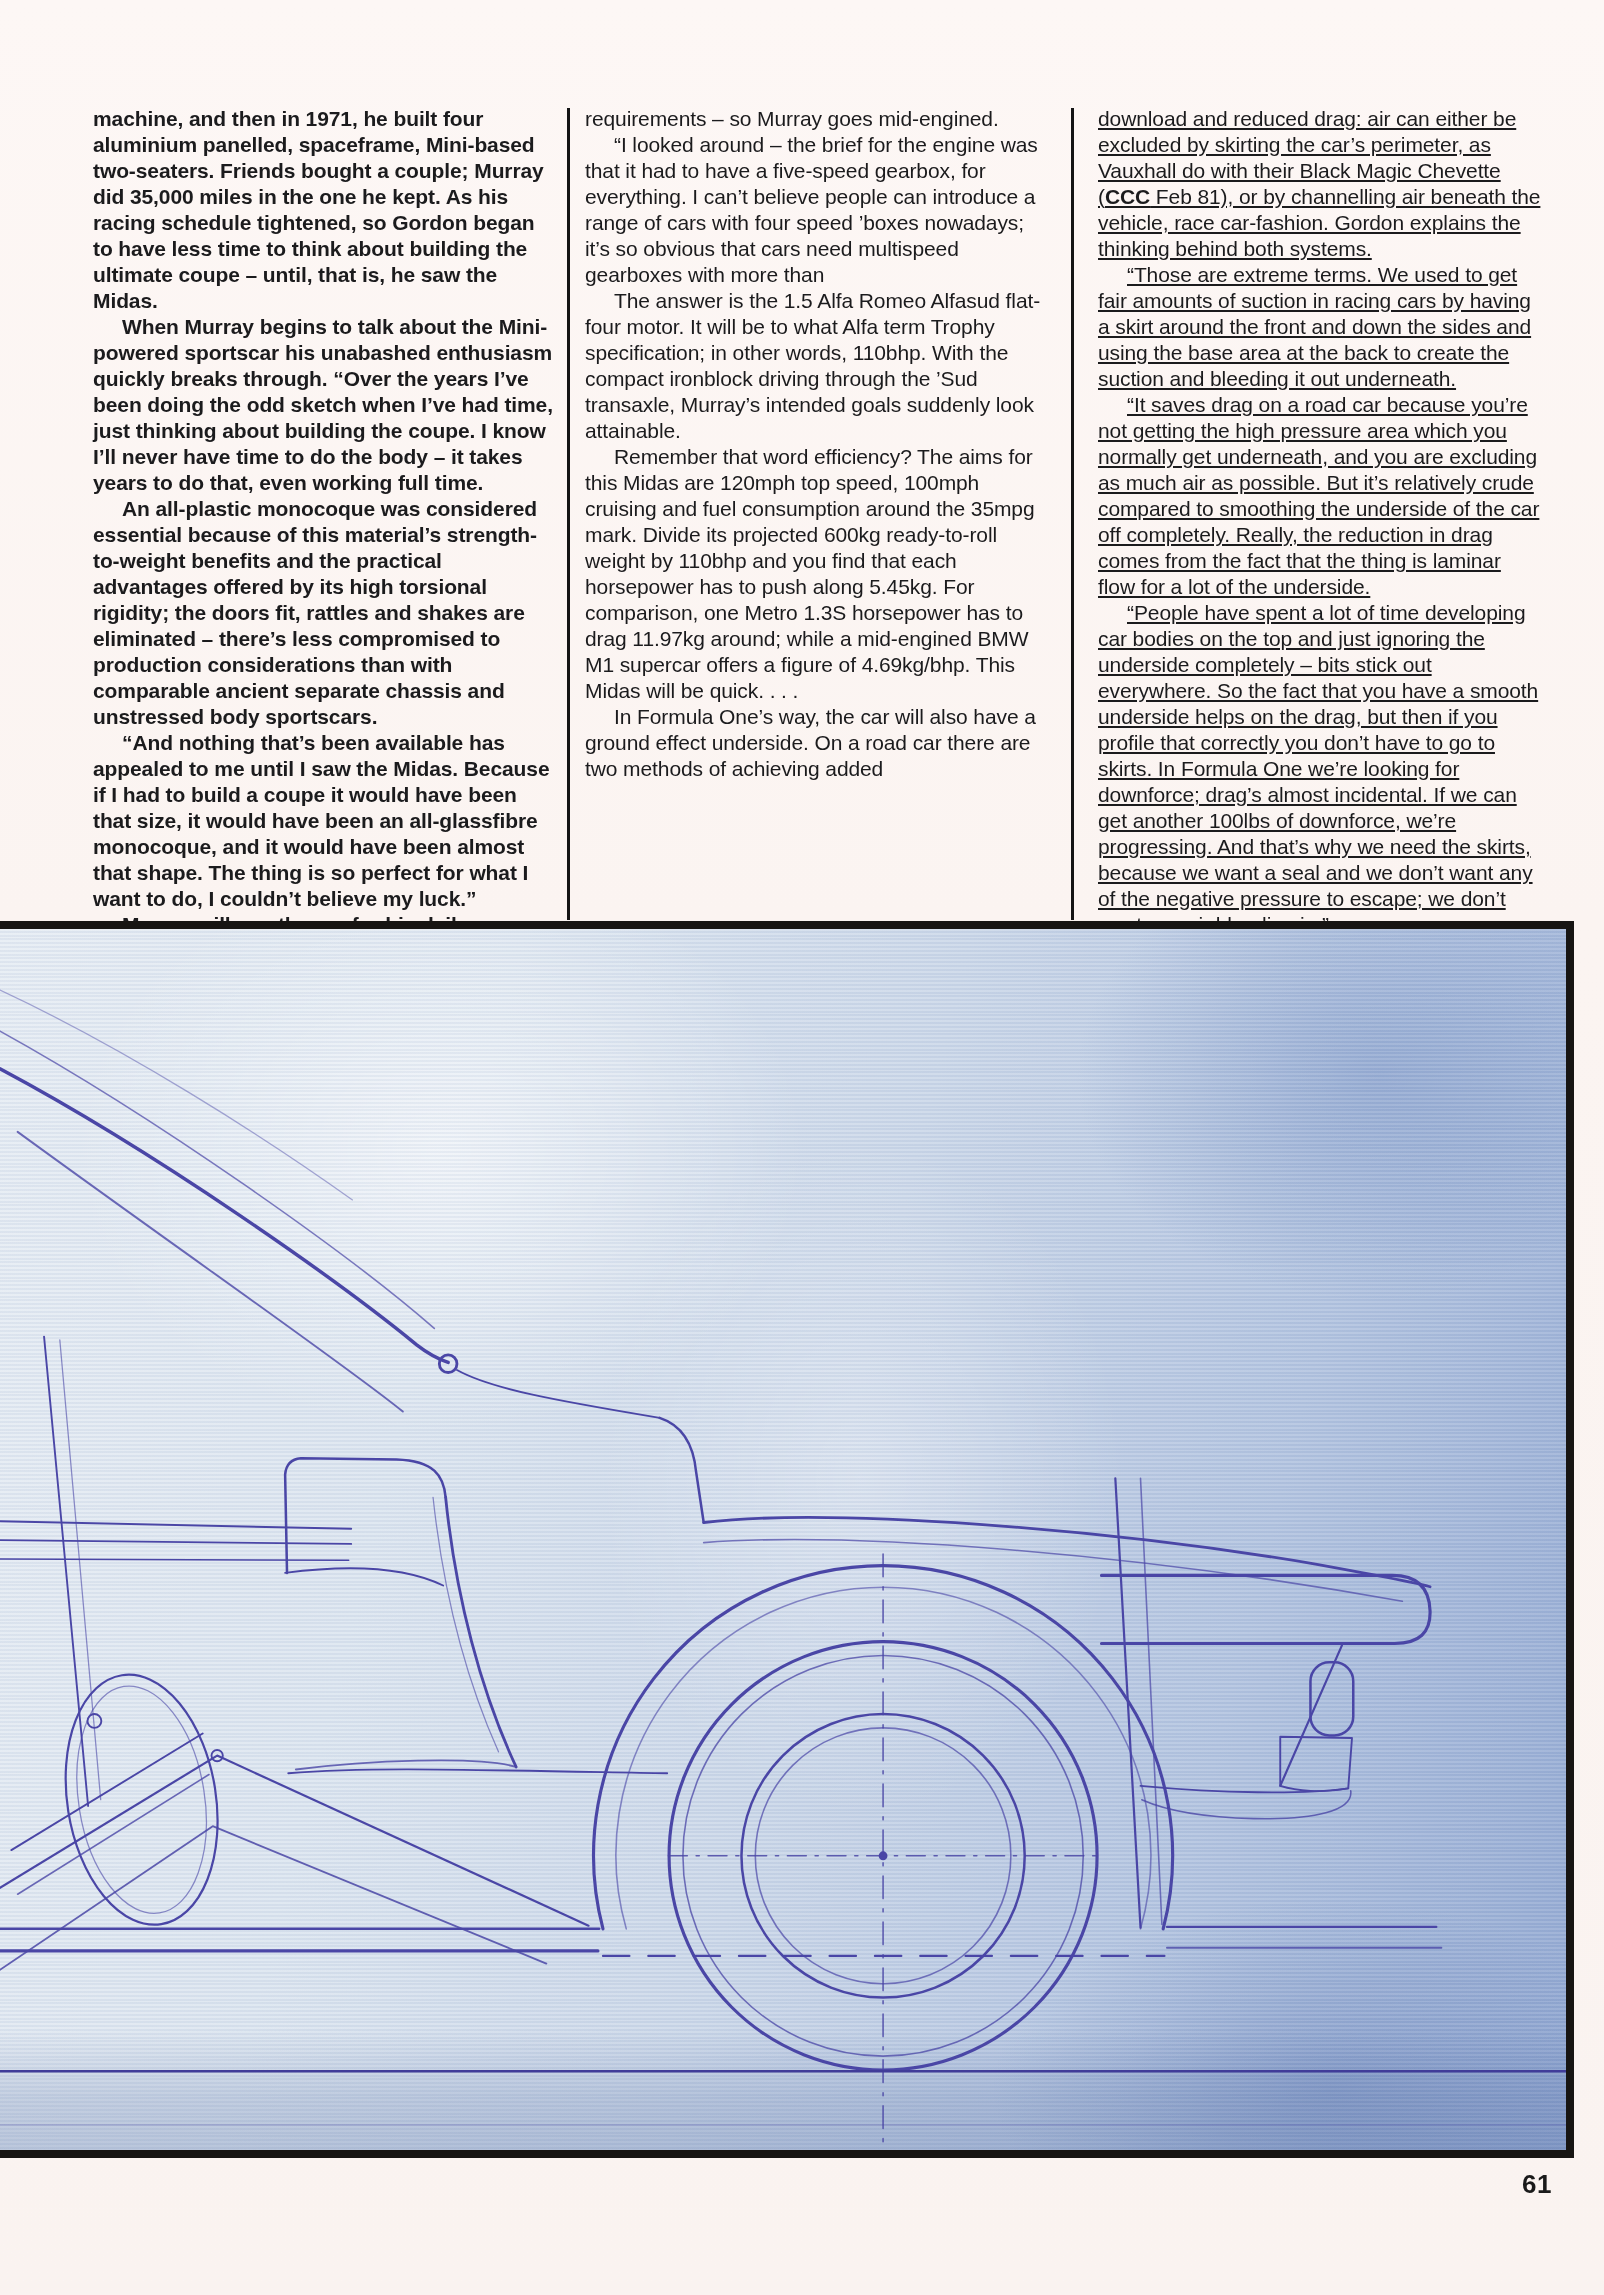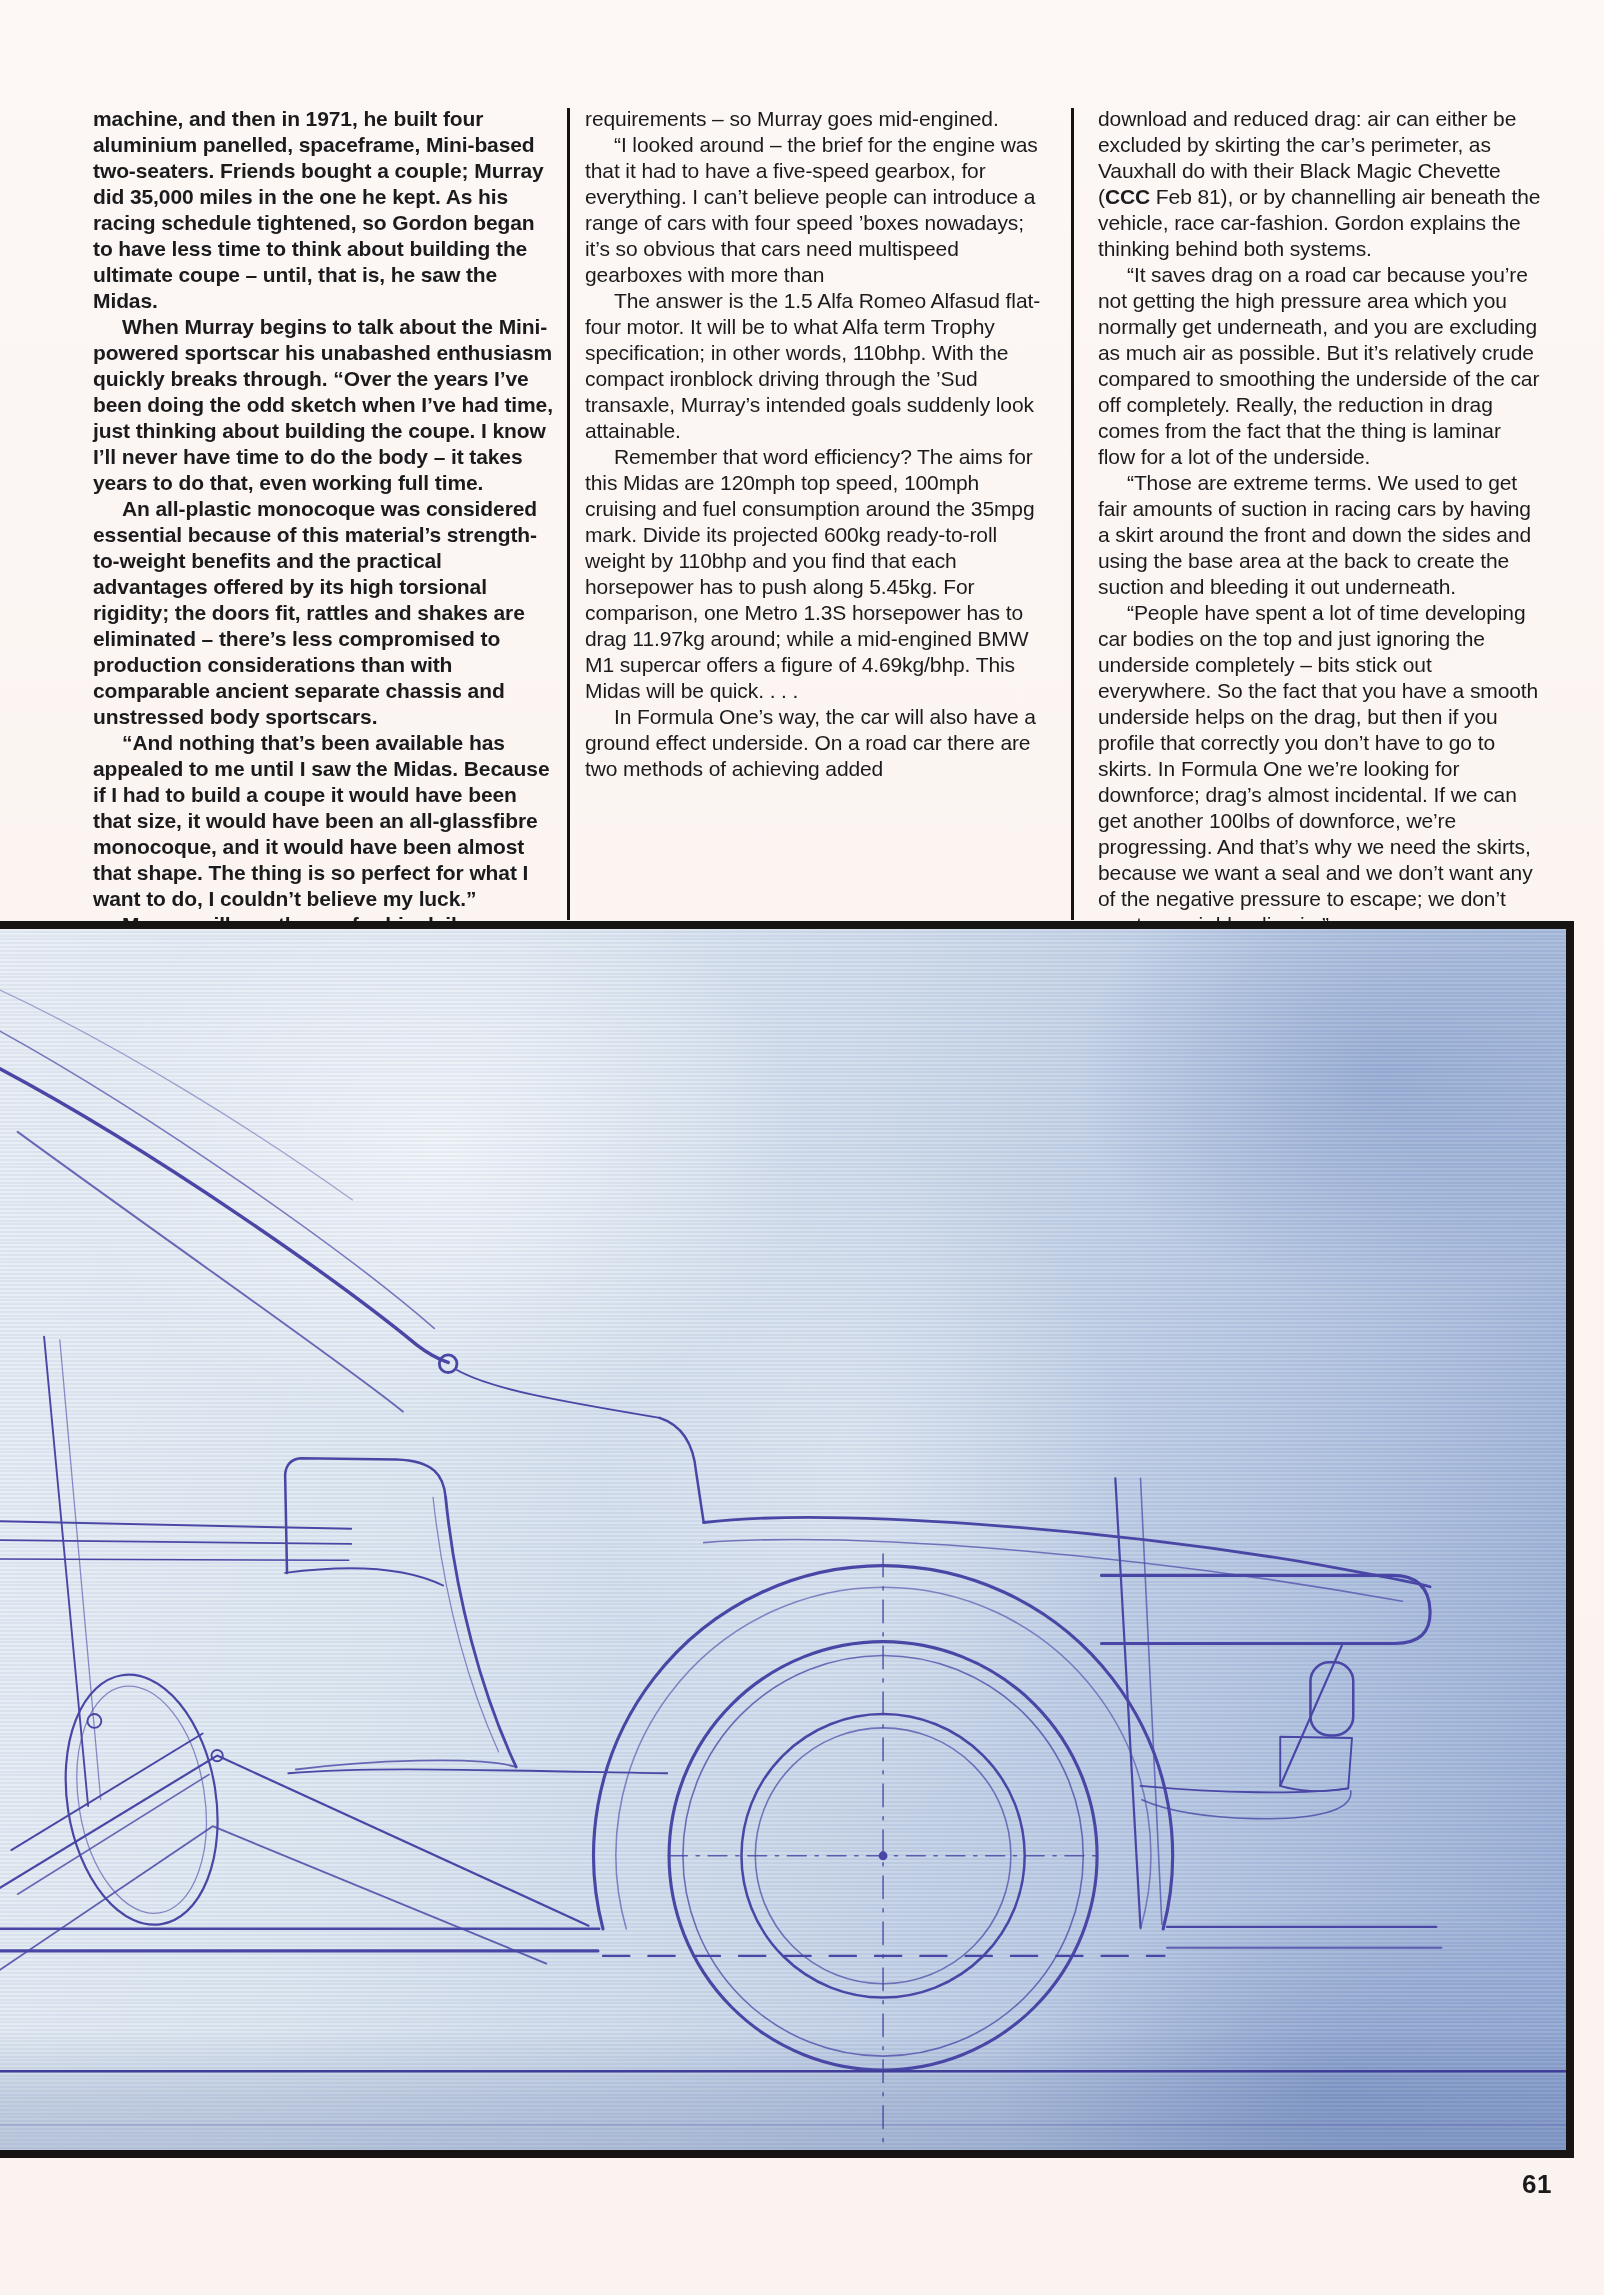--- a/index.html
+++ b/index.html
@@ -6,21 +6,21 @@
   #page{
     position:relative;width:1604px;height:2295px;
     background:linear-gradient(180deg,#fdf7f5 0%,#fbf4f1 40%,#faf3f0 100%);
     font-family:"Liberation Sans",sans-serif;
     color:#1b1b1d;overflow:hidden;
   }
   
   .col{position:absolute;top:106px;font-size:21px;line-height:26px;letter-spacing:-0.1px;text-align:left;}
   #col1{left:93px;width:462px;font-weight:bold;}
   #col2{left:585px;width:464px;}
-  #col3{left:1098px;width:445px;}
+  #col3{left:1098px;width:445px;text-decoration:underline;}
   .para{margin:0;}
   .para.indent{text-indent:29px;}
   .vrule{position:absolute;top:108px;height:812px;width:2.5px;background:#141414;}
   #rule1{left:567px;}
   #rule2{left:1071px;}
   .pullquote{
     margin:6.3px 0 7.5px 0;padding:10px 2.5px 12.6px 2.5px;
     border-top:5px solid #161616;border-bottom:5px solid #161616;
     font-weight:bold;font-size:23px;line-height:28px;text-align:center;
     letter-spacing:-0.2px;text-indent:0;
@@ -72,22 +72,22 @@
   <div class="col" id="col2">
     <p class="para">requirements – so Murray goes mid-engined.</p>
     <p class="para indent">“I looked around – the brief for the engine was that it had to have a five-speed gearbox, for everything. I can’t believe people can introduce a range of cars with four speed ’boxes nowadays; it’s so obvious that cars need multispeed gearboxes with more than</p>
     <p class="para indent">The answer is the 1.5 Alfa Romeo Alfasud flat-four motor. It will be to what Alfa term Trophy specification; in other words, 110bhp. With the compact ironblock driving through the ’Sud transaxle, Murray’s intended goals suddenly look attainable.</p>
     <p class="para indent">Remember that word efficiency? The aims for this Midas are 120mph top speed, 100mph cruising and fuel consumption around the 35mpg mark. Divide its projected 600kg ready-to-roll weight by 110bhp and you find that each horsepower has to push along 5.45kg. For comparison, one Metro 1.3S horsepower has to drag 11.97kg around; while a mid-engined BMW M1 supercar offers a figure of 4.69kg/bhp. This Midas will be quick. . . .</p>
     <p class="para indent">In Formula One’s way, the car will also have a ground effect underside. On a road car there are two methods of achieving added</p>
   </div>
 
   <div class="col" id="col3">
     <p class="para"><span>download and reduced drag: air can either be excluded by skirting the car’s perimeter, as Vauxhall do with their Black Magic Chevette (</span><b>CCC</b><span> Feb 81), or by channelling air beneath the vehicle, race car-fashion. Gordon explains the thinking behind both systems.</span></p>
+    <p class="para indent">“Those are extreme terms. We used to get fair amounts of suction in racing cars by having a skirt around the front and down the sides and using the base area at the back to create the suction and bleeding it out underneath.</p>
     <p class="para indent">“It saves drag on a road car because you’re not getting the high pressure area which you normally get underneath, and you are excluding as much air as possible. But it’s relatively crude compared to smoothing the underside of the car off completely. Really, the reduction in drag comes from the fact that the thing is laminar flow for a lot of the underside.</p>
-    <p class="para indent">“Those are extreme terms. We used to get fair amounts of suction in racing cars by having a skirt around the front and down the sides and using the base area at the back to create the suction and bleeding it out underneath.</p>
     <p class="para indent">“People have spent a lot of time developing car bodies on the top and just ignoring the underside completely – bits stick out everywhere. So the fact that you have a smooth underside helps on the drag, but then if you profile that correctly you don’t have to go to skirts. In Formula One we’re looking for downforce; drag’s almost incidental. If we can get another 100lbs of downforce, we’re progressing. And that’s why we need the skirts, because we want a seal and we don’t want any of the negative pressure to escape; we don’t want any air bleeding in.”</p>
     <p class="para indent">From revised front spoiler lip, (it now tucks back under the nose to clean up the undercar airflow from the very prow of the car), to the rear valence, Murray’s Midas will be as</p>
   </div>
 
   <div id="drawing">
     <div id="drawing-bg"></div>
     <svg id="blueprint" viewBox="0 0 2488 1938" width="100%" height="100%" preserveAspectRatio="none">
       <g fill="none" stroke="#4a46a6" stroke-linecap="round" stroke-linejoin="round">
 
         <path d="M0,222 C250,355 540,560 662,660 C680,674 695,682 712,688" stroke-width="5.5"></path>

